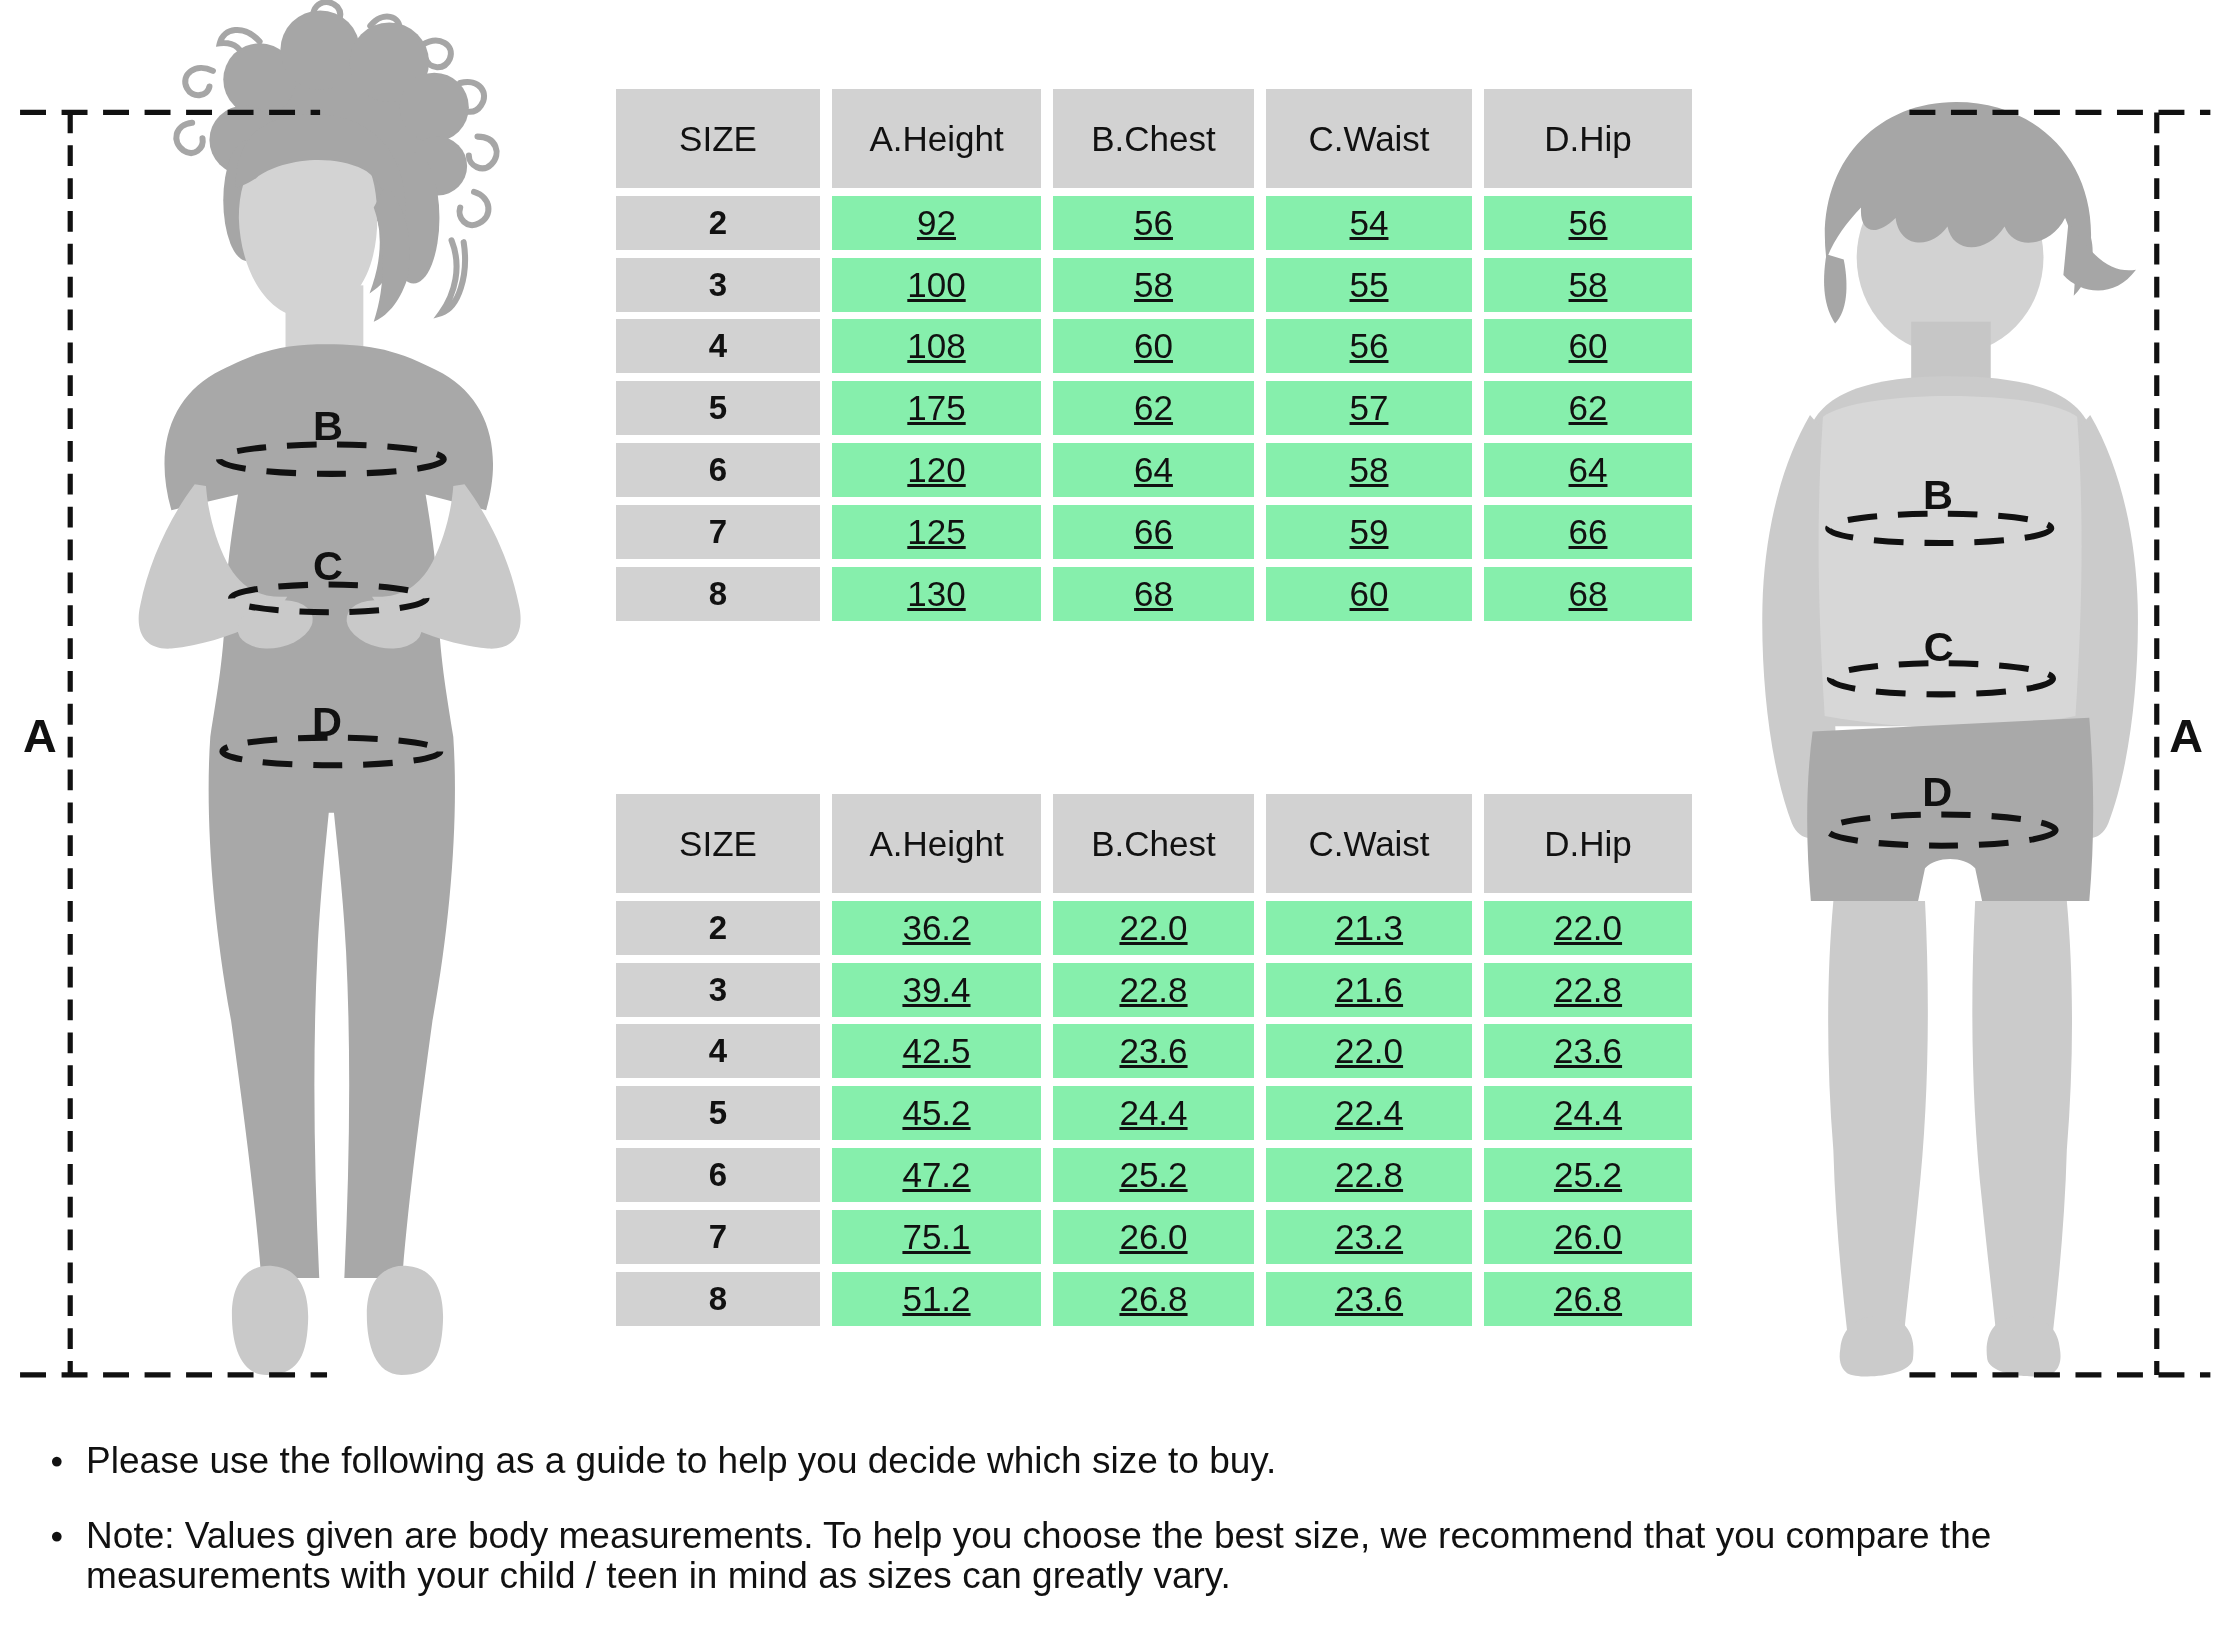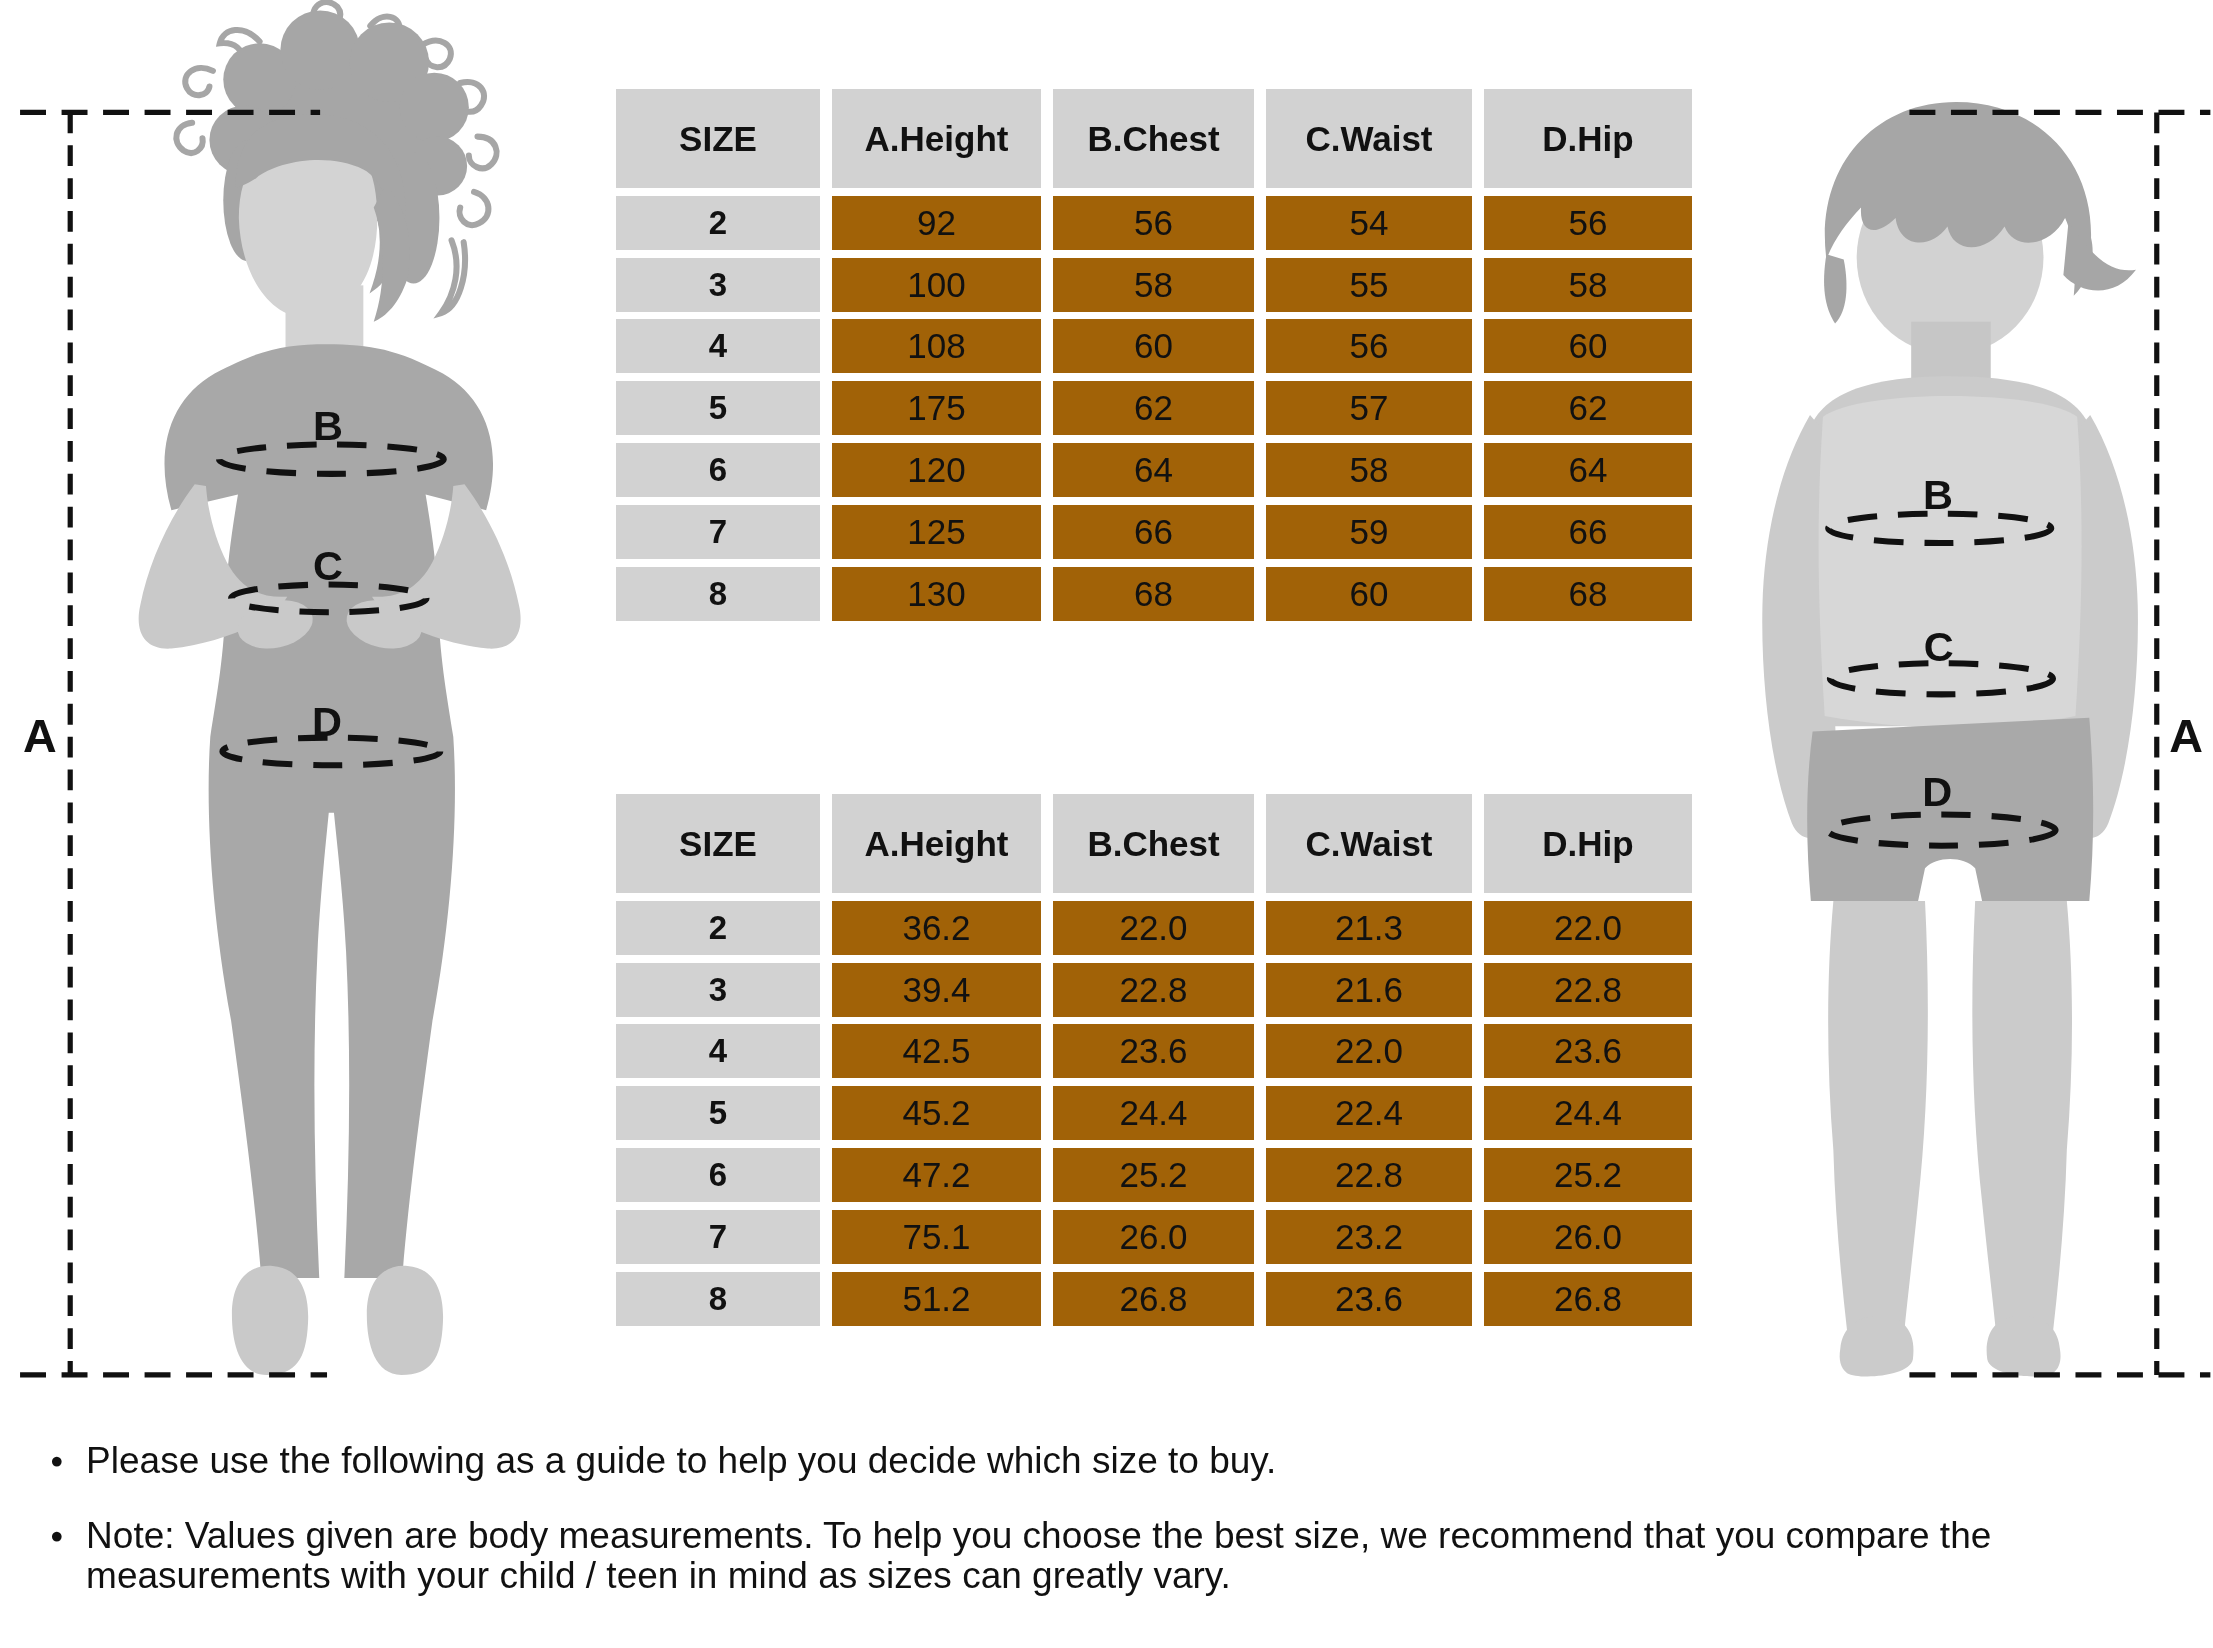--- a/index.html
+++ b/index.html
@@ -20,23 +20,23 @@
 
   .size-table{
     position:absolute;left:616px;display:grid;
     grid-template-columns:204px 209px 201px 206px 208px;
     grid-template-rows:99px repeat(7,54px);
     column-gap:12px;row-gap:7.8px;
   }
   .cm-table{top:89px;}
   .in-table{top:794px;}
   .cell{display:flex;align-items:center;justify-content:center;font-size:35px;}
-  .cell.head{background:#d2d2d2;font-weight:700;}
+  .cell.head{background:#d2d2d2;font-weight:400;}
   .cell.size{background:#d2d2d2;font-weight:700;font-size:33px;}
-  .cell.val{background:#a16207;font-weight:400;}
+  .cell.val{background:#86efac;font-weight:400;text-decoration:underline;}
 
   .notes{position:absolute;left:50px;top:1441px;width:2127px;}
   .note{display:flex;align-items:flex-start;margin-bottom:35px;}
   .note .dot{font-size:22.5px;line-height:40px;margin-right:22.5px;flex:0 0 auto;}
   .note .note-text{font-size:37px;font-weight:400;line-height:40px;width:2075px;}
 </style>
 </head>
 <body>
 
 <div class="canvas">

